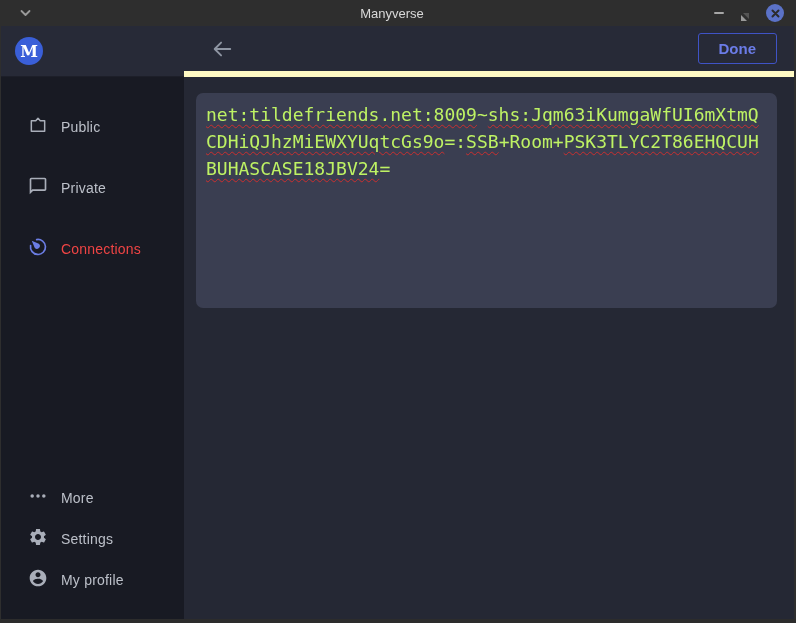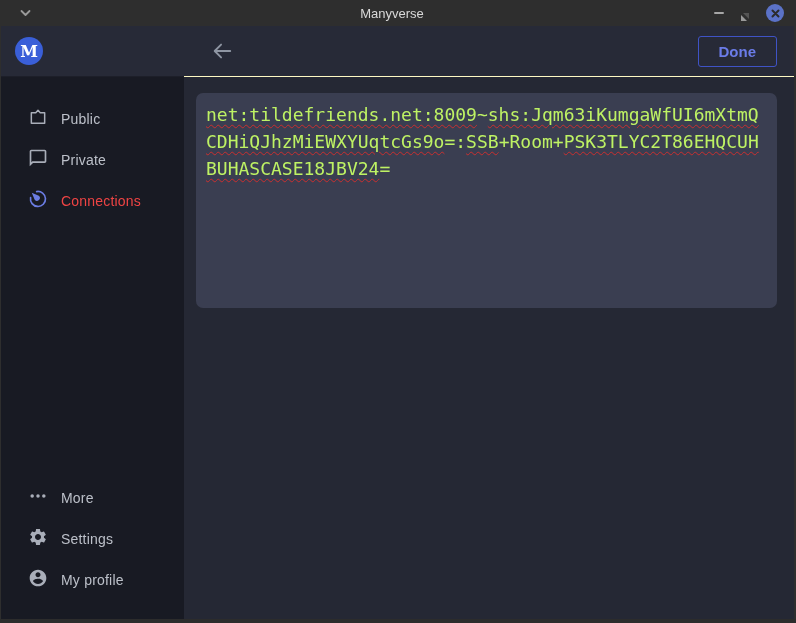--- a/index.html
+++ b/index.html
@@ -38,32 +38,32 @@
   }
   .logo-strip{
     height:51px;background:#272a37;border-bottom:1px solid #1d1f29;
     display:flex;align-items:center;padding-left:14px;flex:none;
   }
   .logo{
     width:28px;height:28px;border-radius:50%;background:#3a5fd8;color:#ffffff;
     font-weight:bold;font-size:16px;display:flex;align-items:center;justify-content:center;
     font-family:"DejaVu Serif",serif;
   }
-  .nav-top{padding-top:21px;display:flex;flex-direction:column;}
+  .nav-top{padding-top:29px;display:flex;flex-direction:column;gap:20px;}
   .nav-bottom{margin-top:auto;padding-bottom:19px;display:flex;flex-direction:column;text-align:center;}
   .nav-item{
     height:41px;display:flex;align-items:center;padding-left:27px;gap:13px;cursor:pointer;
   }
   .nav-item .lbl{font-size:14px;font-weight:500;color:#bcc0c9;letter-spacing:.2px;}
   .nav-item.active .lbl{color:#ef4444;}
   .nav-item svg{flex:none;}
   
   .main{flex:1;display:flex;flex-direction:column;background:#252834;}
   .topbar{
-    height:51px;background:#272a37;border-bottom:1px solid #fef9c3;
+    height:51px;background:#272a37;border-bottom:6px solid #fef9c3;
     display:flex;align-items:center;padding:0 17px 0 27px;flex:none;
   }
   .back-btn{display:flex;align-items:center;cursor:pointer;}
   .done-btn{
     margin-left:auto;background:transparent;border:1px solid #3f53c6;border-radius:3px;
     color:#6b7ce8;font-weight:bold;font-size:15px;padding:6px 20px;cursor:pointer;
     font-family:"Liberation Sans",sans-serif;
   }
   .content{flex:1;padding:16px 0 0 12px;}
   .invite-box{

